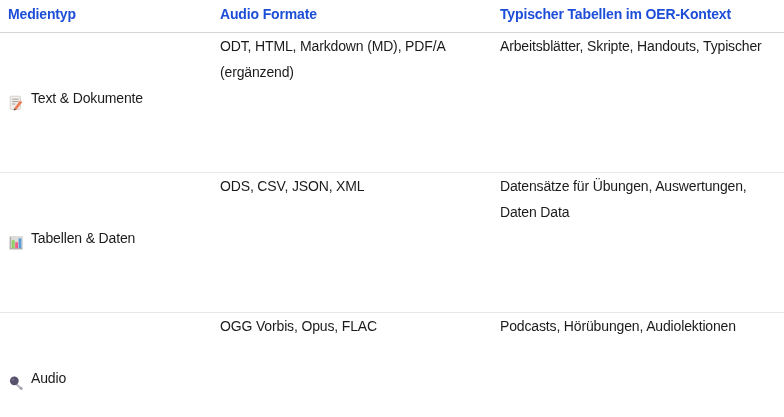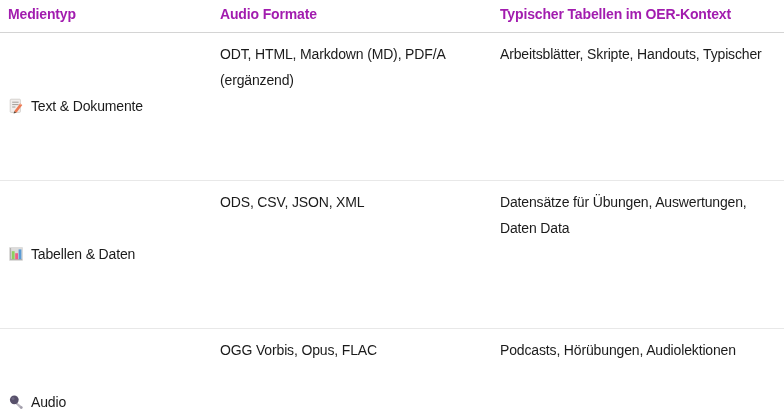--- a/index.html
+++ b/index.html
@@ -19,37 +19,37 @@
   col.c2 { width: 280px; }
   col.c3 { width: 284px; }
   th, td {
     text-align: left;
     vertical-align: top;
     font-size: 14px;
     letter-spacing: -0.15px;
   }
   thead th {
     font-weight: 700;
-    color: #a21caf;
+    color: #1d4ed8;
     padding: 6px 0 9px 0;
     line-height: 17px;
     border-bottom: 1px solid #d4d4d4;
   }
   thead th.first { padding-left: 8px; }
   tbody td {
-    padding: 8px 0 9px 0;
+    padding: 0 0 9px 0;
     line-height: 26px;
     border-bottom: 1px solid #e8e8e8;
     white-space: pre;
     margin-top: 44px;
   }
   tbody td.first { padding-left: 8px; }
   .type-cell {
     display: flex;
-    align-items: center;
+    align-items: flex-end;
     gap: 7px;
     white-space: pre;
   }
   .icon {
     display: inline-flex;
     width: 16px; height: 16px;
     flex: 0 0 16px;
   }
   .icon svg { width: 16px; height: 16px; display: block; }
 </style>

